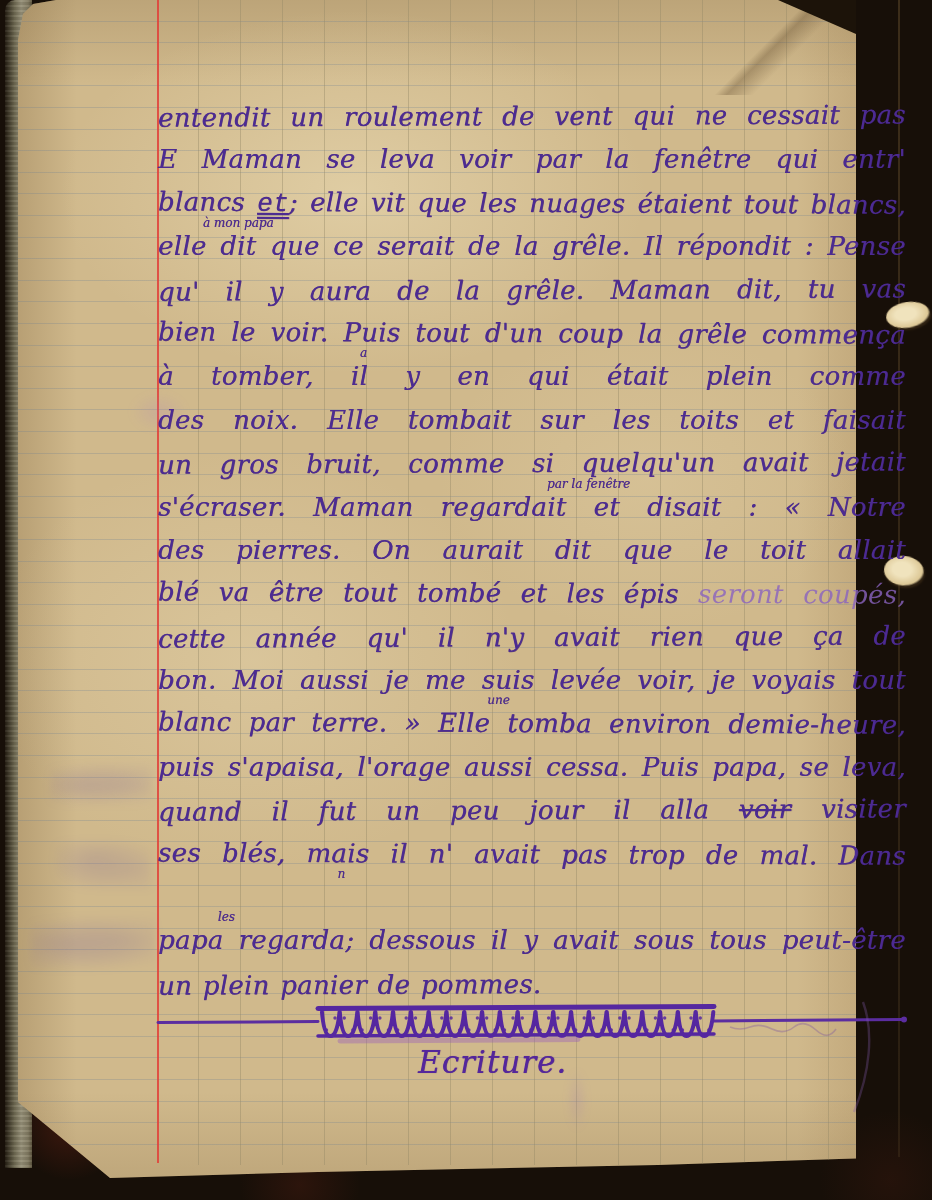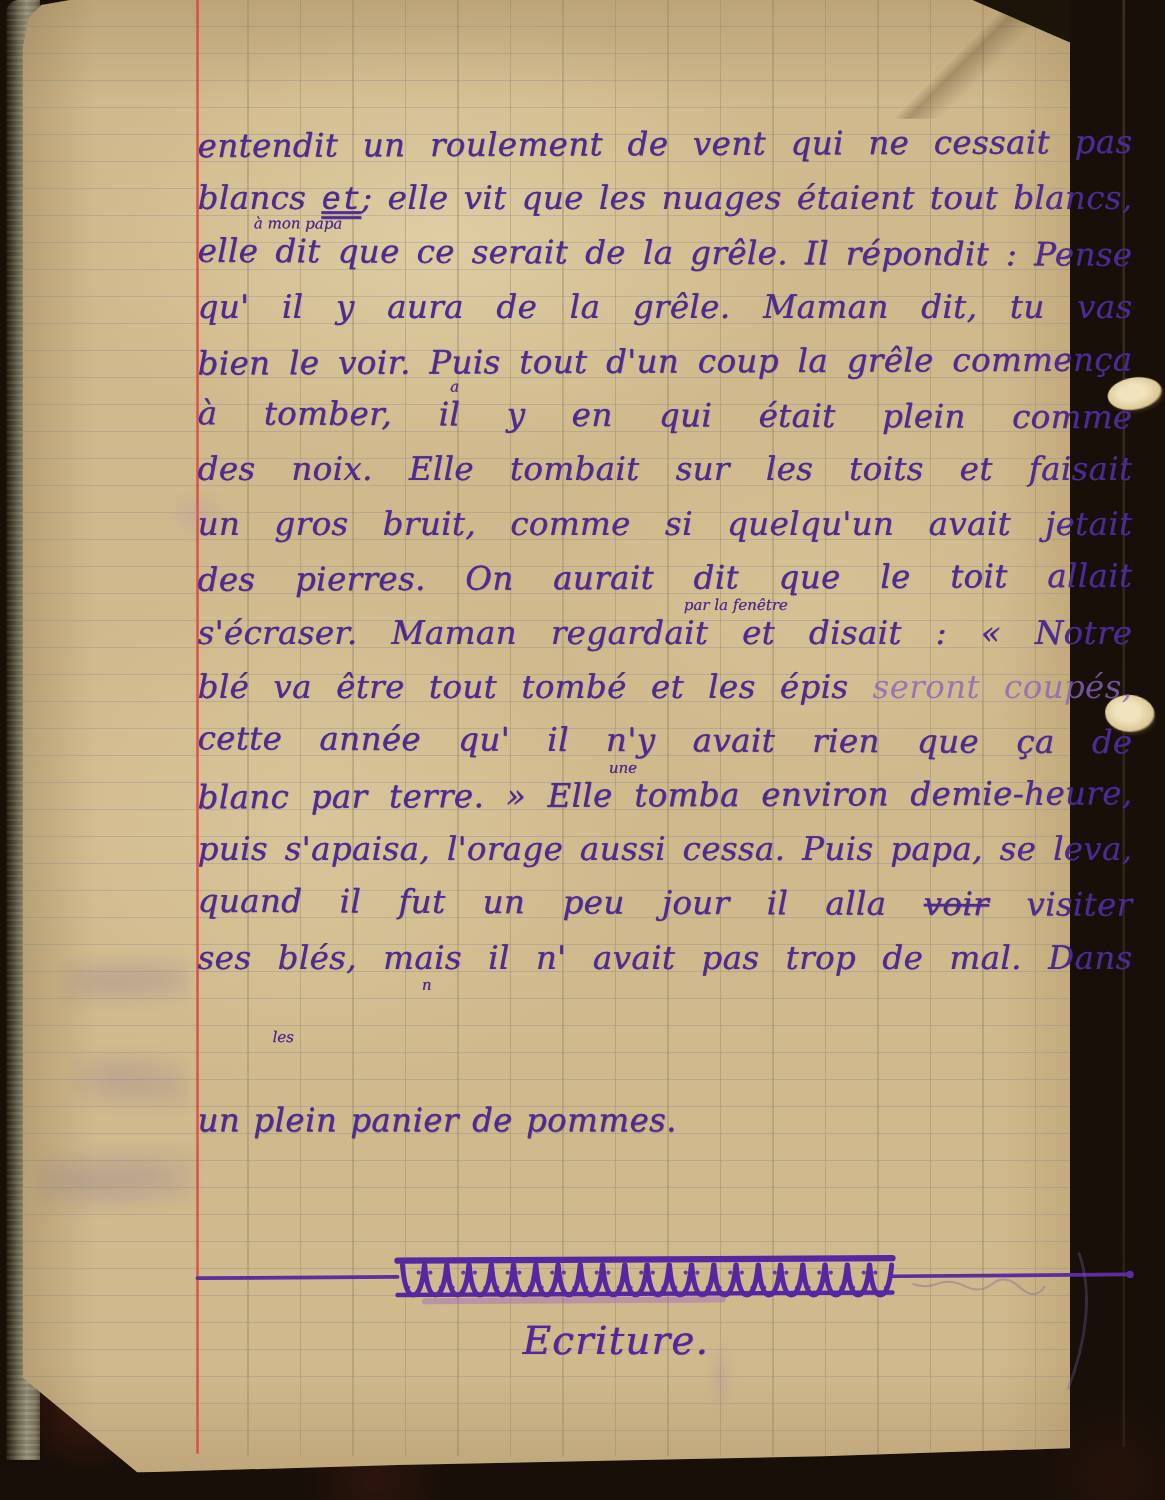--- a/index.html
+++ b/index.html
@@ -71,21 +71,21 @@
   .line:nth-child(3n){transform:rotate(.25deg);}
   .line:nth-child(4n+1){transform:rotate(-.25deg);}
   .line.short{text-align:left;text-align-last:left;}
   .ins{position:absolute;top:-11px;font-size:12px;line-height:16px;letter-spacing:0;
     word-spacing:0;text-shadow:.3px .2px .4px rgba(62,28,115,.7);}
   .dblu{text-decoration-line:underline;text-decoration-style:double;font-family:Liberation Mono, monospace;}
   .struck{text-decoration:line-through;}
   .faded{color:#8a63c0;text-shadow:none;opacity:.8;}
   .orn{position:absolute;left:0;top:980px;width:914px;height:150px;}
   .footer-heading{position:absolute;left:400px;top:1044px;font-size:31px;font-style:italic;
-    color:#54269c;letter-spacing:1px;text-shadow:.5px .4px .7px rgba(70,25,130,.8);margin-top:11px;}
+    color:#54269c;letter-spacing:1px;text-shadow:.5px .4px .7px rgba(70,25,130,.8);}
 </style>
 </head>
 <body>
 
 <div class="scan">
   <div class="stack-edge"></div>
 
   <div class="page">
     <div class="grid-h"></div>
     <div class="grid-v"></div>
@@ -95,37 +95,39 @@
     <div class="fleck fleck1"></div>
     <div class="fleck fleck2"></div>
     <div class="ghost g1"></div>
     <div class="ghost g2"></div>
     <div class="ghost g3"></div>
     <div class="ghost g4"></div>
     <div class="ghost g5"></div>
 
     <div class="text">
       <div class="line"><span>entendit un roulement de vent qui ne cessait pas</span></div>
+      <div class="line"><span>E Maman se leva voir par la fenêtre qui entr'</span></div>
       <div class="line"><span>blancs </span><span class="dblu">et</span><span>; elle vit que les nuages étaient tout blancs,</span></div>
       <div class="line"><span class="ins" style="left:6%">à mon papa</span><span>elle dit que ce serait de la grêle. Il répondit : Pense</span></div>
       <div class="line"><span>qu' il y aura de la grêle. Maman dit, tu vas</span></div>
       <div class="line"><span>bien le voir. Puis tout d'un coup la grêle commença</span></div>
       <div class="line"><span class="ins" style="left:27%">a</span><span>à tomber, il y en qui était plein comme</span></div>
       <div class="line"><span>des noix. Elle tombait sur les toits et faisait</span></div>
       <div class="line"><span>un gros bruit, comme si quelqu'un avait jetait</span></div>
+      <div class="line"><span class="ins" style="left:52%">par la fenêtre</span><span>s'écraser. Maman regardait et disait : « Notre</span></div>
       <div class="line"><span>des pierres. On aurait dit que le toit allait</span></div>
-      <div class="line"><span class="ins" style="left:52%">par la fenêtre</span><span>s'écraser. Maman regardait et disait : « Notre</span></div>
       <div class="line"><span>blé va être tout tombé et les épis </span><span class="faded">seront coupés,</span></div>
       <div class="line"><span>cette année qu' il n'y avait rien que ça de</span></div>
+      <div class="line"><span>bon. Moi aussi je me suis levée voir, je voyais tout</span></div>
       <div class="line"><span class="ins" style="left:44%">une</span><span>blanc par terre. » Elle tomba environ demie-heure,</span></div>
       <div class="line"><span>puis s'apaisa, l'orage aussi cessa. Puis papa, se leva,</span></div>
       <div class="line"><span>quand il fut un peu jour il alla </span><span class="struck">voir</span><span> visiter</span></div>
       <div class="line"><span>ses blés, mais il n' avait pas trop de mal. Dans</span></div>
       <div class="line"><span class="ins" style="left:24%">n</span></div>
-      <div class="line"><span class="ins" style="left:8%">les</span></div>
+      <div class="line"><span class="ins" style="left:8%">les</span><span>papa regarda; dessous il y avait sous tous peut-être</span></div>
       <div class="line short"><span>un plein panier de pommes.</span></div>
     </div>
 
     <svg class="orn" viewBox="0 0 914 150">
       <path d="M140,42.5 L300,41.5" stroke="#5b2da0" stroke-width="3" fill="none" stroke-linecap="round"></path>
       <path d="M696,41 L886,39.5" stroke="#5b2da0" stroke-width="3" fill="none" stroke-linecap="round"></path>
       <circle cx="886" cy="39.5" r="3" fill="#5b2da0"></circle>
       <path d="M300,28.5 L696,26.5" stroke="#5527a0" stroke-width="5" fill="none" stroke-linecap="round"></path>
       <path d="M300,56 L696,54" stroke="#5527a0" stroke-width="3.5" fill="none" stroke-linecap="round"></path>
       <path id="orn-loops" d="M304,32 C305.5,51 309,56 312.5,56 C316.5,56 320,49 321.5,32 M321.8,32 C323.3,51 326.8,56 330.3,56 C334.3,56 337.8,49 339.3,32 M339.6,32 C341.1,51 344.6,56 348.1,56 C352.1,56 355.6,49 357.1,32 M357.4,32 C358.9,51 362.4,56 365.9,56 C369.9,56 373.4,49 374.9,32 M375.2,32 C376.7,51 380.2,56 383.7,56 C387.7,56 391.2,49 392.7,32 M393,32 C394.5,51 398,56 401.5,56 C405.5,56 409,49 410.5,32 M410.8,32 C412.3,51 415.8,56 419.3,56 C423.3,56 426.8,49 428.3,32 M428.6,32 C430.1,51 433.6,56 437.1,56 C441.1,56 444.6,49 446.1,32 M446.4,32 C447.9,51 451.4,56 454.9,56 C458.9,56 462.4,49 463.9,32 M464.20000000000005,32 C465.70000000000005,51 469.20000000000005,56 472.70000000000005,56 C476.70000000000005,56 480.20000000000005,49 481.70000000000005,32 M482,32 C483.5,51 487,56 490.5,56 C494.5,56 498,49 499.5,32 M499.8,32 C501.3,51 504.8,56 508.3,56 C512.3,56 515.8,49 517.3,32 M517.6,32 C519.1,51 522.6,56 526.1,56 C530.1,56 533.6,49 535.1,32 M535.4,32 C536.9,51 540.4,56 543.9,56 C547.9,56 551.4,49 552.9,32 M553.2,32 C554.7,51 558.2,56 561.7,56 C565.7,56 569.2,49 570.7,32 M571,32 C572.5,51 576,56 579.5,56 C583.5,56 587,49 588.5,32 M588.8,32 C590.3,51 593.8,56 597.3,56 C601.3,56 604.8,49 606.3,32 M606.6,32 C608.1,51 611.6,56 615.1,56 C619.1,56 622.6,49 624.1,32 M624.4000000000001,32 C625.9000000000001,51 629.4000000000001,56 632.9000000000001,56 C636.9000000000001,56 640.4000000000001,49 641.9000000000001,32 M642.2,32 C643.7,51 647.2,56 650.7,56 C654.7,56 658.2,49 659.7,32 M660,32 C661.5,51 665,56 668.5,56 C672.5,56 676,49 677.5,32 M677.8,32 C679.3,51 682.8,56 686.3,56 C690.3,56 693.8,49 695.3,32 " stroke="#5527a0" stroke-width="4" fill="none" stroke-linecap="round"></path>

